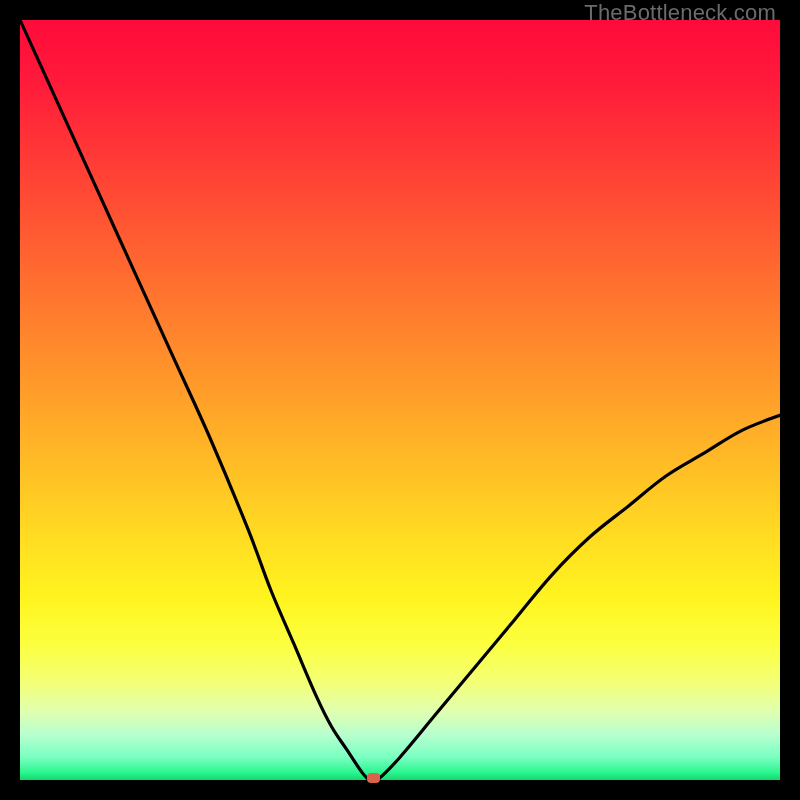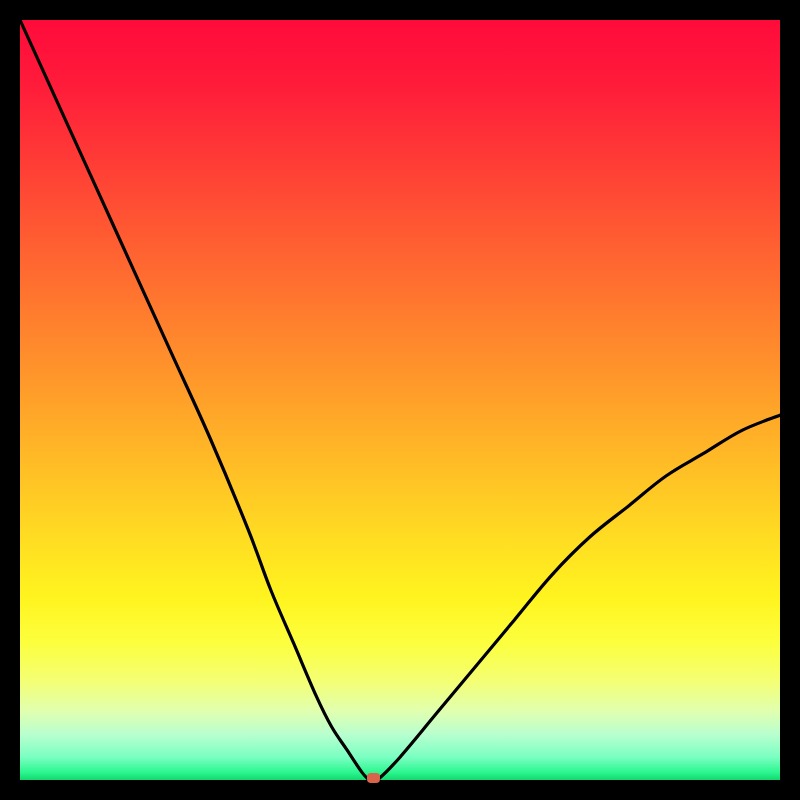--- a/index.html
+++ b/index.html
@@ -59,19 +59,20 @@
     background: #d9644b;
     border-radius: 4px;
   }
 </style>
 </head>
 <body>
 
 <div class="frame">
   <div class="gradient-area"></div>
 
+  <div class="watermark">TheBottleneck.com</div>
 
   <svg class="curve" viewBox="0 0 760 760" preserveAspectRatio="none">
     <path id="curve-path" fill="none" stroke="#000" stroke-width="3.2" stroke-linejoin="round" stroke-linecap="round" d="M 0 0 C 6.84 15.05, 24.32 53.50, 38.00 83.60 C 51.68 113.70, 62.32 137.10, 76.00 167.20 C 89.68 197.30, 100.32 220.70, 114.00 250.80 C 127.68 280.90, 138.32 304.30, 152.00 334.40 C 165.68 364.50, 176.32 386.54, 190.00 418.00 C 203.68 449.46, 217.06 481.84, 228.00 509.20 C 238.94 536.56, 242.59 549.48, 250.80 570.00 C 259.01 590.52, 265.39 604.05, 273.60 623.20 C 281.81 642.35, 289.56 661.35, 296.40 676.40 C 303.24 691.45, 306.13 697.22, 311.60 706.80 C 317.07 716.38, 321.33 721.39, 326.80 729.60 C 332.27 737.81, 337.90 746.93, 342.00 752.40 C 346.10 757.87, 346.86 758.63, 349.60 760.00 C 352.34 761.37, 351.73 764.10, 357.20 760.00 C 362.67 755.90, 369.06 749.51, 380.00 737.20 C 390.94 724.89, 404.32 708.02, 418.00 691.60 C 431.68 675.18, 442.32 662.42, 456.00 646.00 C 469.68 629.58, 480.32 616.82, 494.00 600.40 C 507.68 583.98, 518.32 569.85, 532.00 554.80 C 545.68 539.75, 556.32 529.11, 570.00 516.80 C 583.68 504.49, 594.32 497.34, 608.00 486.40 C 621.68 475.46, 632.32 465.58, 646.00 456.00 C 659.68 446.42, 670.32 441.41, 684.00 433.20 C 697.68 424.99, 708.32 417.24, 722.00 410.40 C 735.68 403.56, 753.16 397.94, 760.00 395.20"></path>
   </svg>
 
   <div class="min-marker" id="min-marker" style="left: 366.9px; top: 773px;"></div>
 </div>
 
 </body></html>

